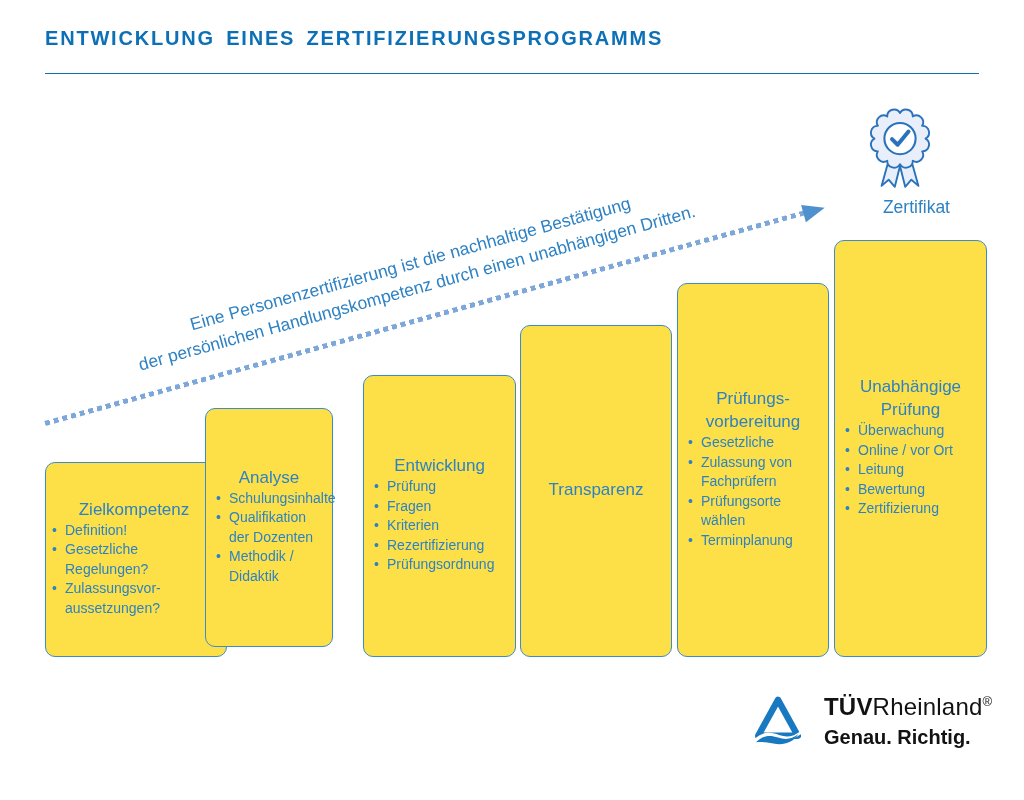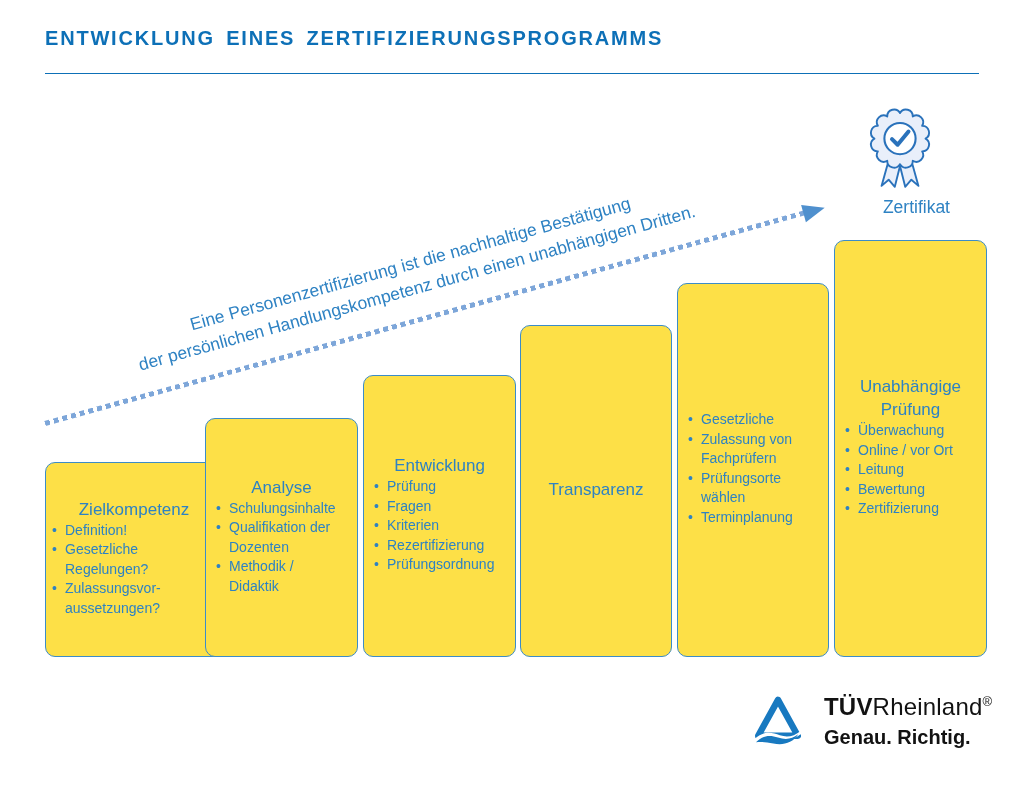--- a/index.html
+++ b/index.html
@@ -44,21 +44,21 @@
   .certificate svg { display:block; margin:0 auto; }
   .certificate-label { margin-top:5px; font-size:17.5px; color:#2e82c3; }
   
   .step {
     position:absolute; background:#fde047;
     border:1.5px solid #3c8cc8; border-radius:10px;
     display:flex; flex-direction:column; justify-content:center;
     padding:12px 10px 15px;
   }
   .s0 { left:45px;  top:462px; width:182px; height:195px;padding-left:6px; }
-  .s1 { left:205px; top:418px; width:153px; height:239px; }
+  .s1 { left:205px; top:408px; width:128px; height:239px; }
   .s2 { left:363px; top:375px; width:153px; height:282px; }
   .s3 { left:520px; top:325px; width:152px; height:332px; }
   .s4 { left:677px; top:283px; width:152px; height:374px; }
   .s5 { left:834px; top:240px; width:153px; height:417px; }
   .step-title {
     font-size:17px; font-weight:normal; line-height:23px;
     color:#2e82c3; text-align:center;
   }
   .bullets { list-style:none; font-size:14px; line-height:19.5px; color:#2e82c3; }
   .bullets li { position:relative; padding-left:13px; }
@@ -143,20 +143,21 @@
         <li><span>Rezertifizierung</span></li>
         <li><span>Prüfungsordnung</span></li>
       </ul>
   </section>
 
   <section class="step s3">
     <h2 class="step-title">Transparenz</h2>
   </section>
 
   <section class="step s4">
+    <h2 class="step-title">Prüfungs-vorbereitung</h2>
     <ul class="bullets">
 
     <li><span>Gesetzliche</span></li>
         <li><span>Zulassung von Fachprüfern</span></li>
         <li><span>Prüfungsorte wählen</span></li>
         <li><span>Terminplanung</span></li>
       </ul>
   </section>
 
   <section class="step s5">

